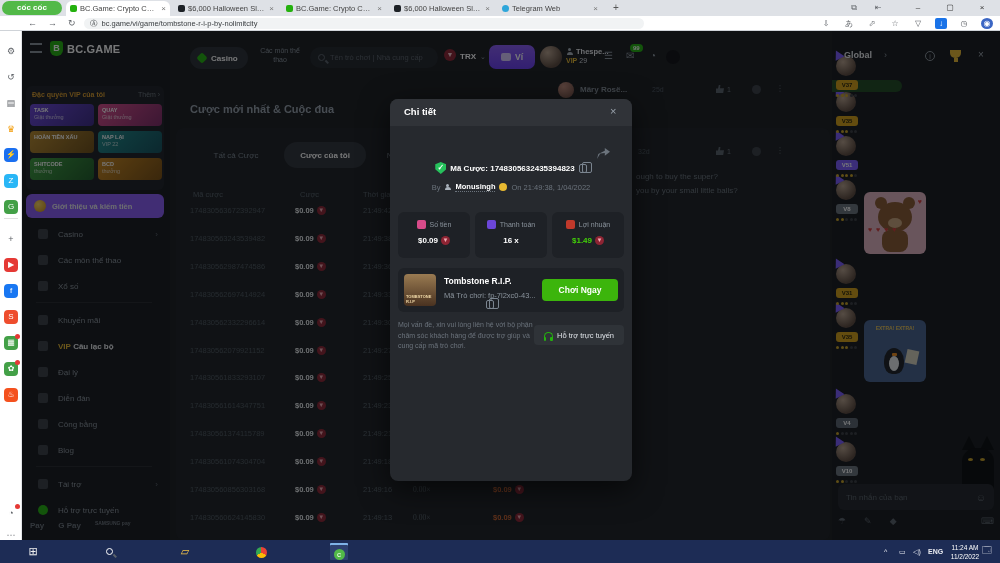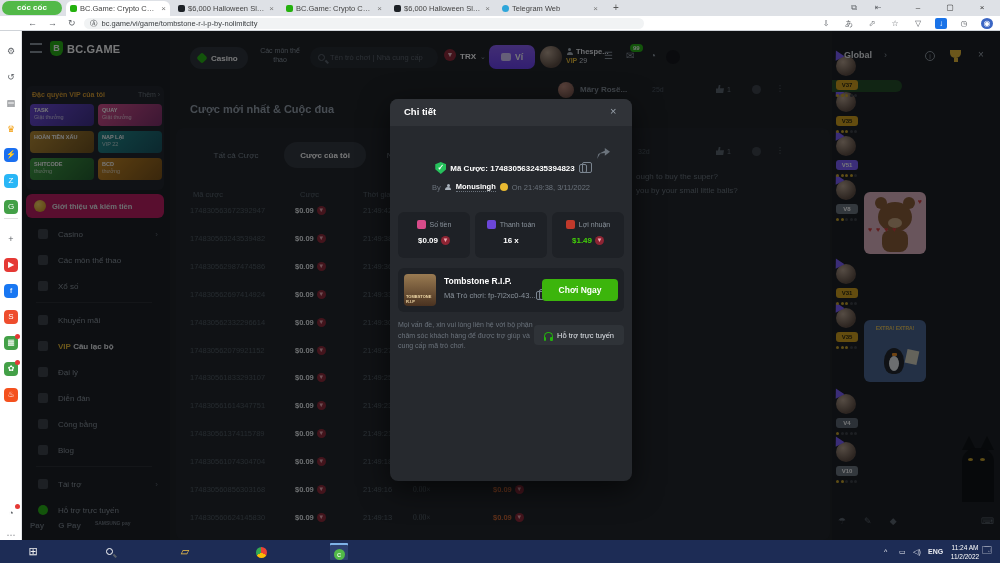--- a/index.html
+++ b/index.html
@@ -49,21 +49,21 @@
   .burger{left:30px;top:43px;width:12px;height:10px;border-top:2px solid #8a939c;border-bottom:2px solid #8a939c;z-index:3;}
   .logo{left:50px;top:41px;display:flex;align-items:center;gap:4px;z-index:3;}
   .logoshield{width:13px;height:15px;background:#24b10e;border-radius:3px 3px 6px 6px;color:#fff;font-weight:bold;
               font-size:9px;line-height:15px;text-align:center;}
   .logotxt{color:#fff;font-weight:bold;font-size:11px;letter-spacing:0.2px;}
   .vippanel{left:26px;top:86px;width:138px;height:104px;background:#1e2126;border-radius:6px;z-index:3;}
   .viptitle{left:32px;top:91px;font-size:7px;font-weight:bold;color:#d89a2b;z-index:4;}
   .vipmore{left:138px;top:91px;font-size:7px;color:#6b737c;z-index:4;}
   .tile{width:64px;height:22px;border-radius:4px;color:#fff;font-size:5.5px;font-weight:bold;
         padding:3px 4px;line-height:1.3;overflow:hidden;z-index:4;}
-  .refbar{left:26px;top:194px;width:138px;height:24px;background:#be185d;border-radius:6px;display:flex;
+  .refbar{left:26px;top:194px;width:138px;height:24px;background:#8b5cf6;border-radius:6px;display:flex;
           align-items:center;gap:6px;padding:0 8px;z-index:3;}
   .coin{width:12px;height:12px;border-radius:50%;background:radial-gradient(circle at 35% 35%,#ffd861,#c88a12);flex:0 0 auto;}
   .reftxt{color:#e8eaed;font-size:7.5px;font-weight:bold;}
   .mi{left:30px;width:134px;height:24px;display:flex;align-items:center;gap:10px;padding-left:8px;z-index:3;}
   .mi .ic{width:10px;height:10px;border-radius:2px;background:#3a3f46;flex:0 0 auto;}
   .mi .lb{color:#8a939c;font-size:8px;}
   .mi .chev{margin-left:auto;color:#5a626b;font-size:8px;padding-right:6px;}
   .mi.viprow .lb b{color:#e8b931;}
   .mi.viprow .lb{color:#e8eaed;font-weight:bold;}
   .mi.green .ic{background:#24b10e;border-radius:50%;}
@@ -149,21 +149,21 @@
   .statbox{top:212px;width:72px;height:46px;background:#1e2126;border-radius:6px;z-index:51;text-align:center;}
   .statbox .lab{margin-top:8px;font-size:7px;color:#8a939c;display:flex;justify-content:center;gap:4px;align-items:center;}
   .statbox .ico{width:9px;height:9px;border-radius:2px;}
   .statbox .val{margin-top:7px;font-size:8px;font-weight:bold;color:#fff;display:flex;justify-content:center;gap:3px;align-items:center;}
   .statbox .val.green{color:#43d108;}
   .gamebox{left:398px;top:268px;width:226px;height:44px;background:#1e2126;border-radius:6px;z-index:51;}
   .gthumb{left:404px;top:274px;width:32px;height:32px;border-radius:4px;z-index:52;
           background:linear-gradient(180deg,#9a7b52,#4a3220);overflow:hidden;}
   .gthumb span{position:absolute;left:2px;bottom:2px;font-size:4px;color:#f0d9a8;font-weight:bold;line-height:1.1;}
   .gname{left:444px;top:276px;color:#fff;font-size:8.5px;font-weight:bold;z-index:52;}
-  .gid{left:444px;top:291px;color:#8a939c;font-size:7.5px;z-index:52;display:flex;align-items:center;}
+  .gid{left:444px;top:291px;color:#8a939c;font-size:7.5px;z-index:52;display:flex;align-items:center;flex-direction:column;}
   .playbtn{left:542px;top:279px;width:76px;height:22px;background:#3cb50c;border-radius:4px;color:#fff;
            font-size:8.5px;font-weight:bold;text-align:center;line-height:22px;z-index:52;}
   .mnote{left:398px;top:320px;width:136px;color:#6b737c;font-size:7px;line-height:1.5;z-index:51;}
   .supbtn{left:534px;top:325px;width:90px;height:20px;background:#2f3338;border-radius:4px;display:flex;
           align-items:center;justify-content:center;gap:4px;z-index:51;}
   .supbtn span{color:#dfe3e8;font-size:7.5px;}
   .headset{width:9px;height:7px;border:1.5px solid #24b10e;border-bottom:none;border-radius:5px 5px 0 0;position:relative;}
   .headset::before,.headset::after{content:"";position:absolute;bottom:-2px;width:2.5px;height:4px;background:#24b10e;border-radius:1px;}
   .headset::before{left:-1px;} .headset::after{right:-1px;}
 
@@ -311,20 +311,24 @@
   <div class="abs chatx">×</div>
   <div class="abs greenbar"></div>
   <div id="chatmsgs"></div>
   <div class="abs cat">
     <div class="catear1"></div>
       <div class="catear2"></div>
       <div class="catbody"></div>
     <div class="cateye" style="left:16px"></div>
       <div class="cateye" style="left:28px"></div>
   </div>
+  <div class="abs chatinput">
+    <span>Tin nhắn của bạn</span>
+    <span class="smile">☺</span>
+  </div>
   <div class="abs chattool">
       <span class="">☂</span>
       <span class="">✎</span>
       <span class="">◆</span>
       <span class="right">⌨</span>
     </div>
 
   <div class="abs dim"></div>
   <div class="abs modal"></div>
   <div class="abs mhead"></div>
@@ -334,21 +338,21 @@
   <div class="abs midrow">
     <span class="shield">✓</span>
     <b>Mã Cược: 1748305632435394823</b>
     <span class="copyic"></span>
   </div>
   <div class="abs mbyrow">
     <span class="g">By</span>
     <span class="person"></span>
     <b>Monusingh</b>
     <span class="bee"></span>
-    <span class="g">On 21:49:38, 3/11/2022</span>
+    <span class="g">On 21:49:38, 1/04/2022</span>
   </div>
   <div id="stats"></div>
   <div class="abs gamebox"></div>
   <div class="abs gthumb">
       <span>TOMBSTONE R.I.P</span>
     </div>
   <div class="abs gname">Tombstone R.I.P.</div>
   <div class="abs gid">
     <span>Mã Trò chơi: fp-7l2xc0-43...</span>
     <span class="copyic"></span>

